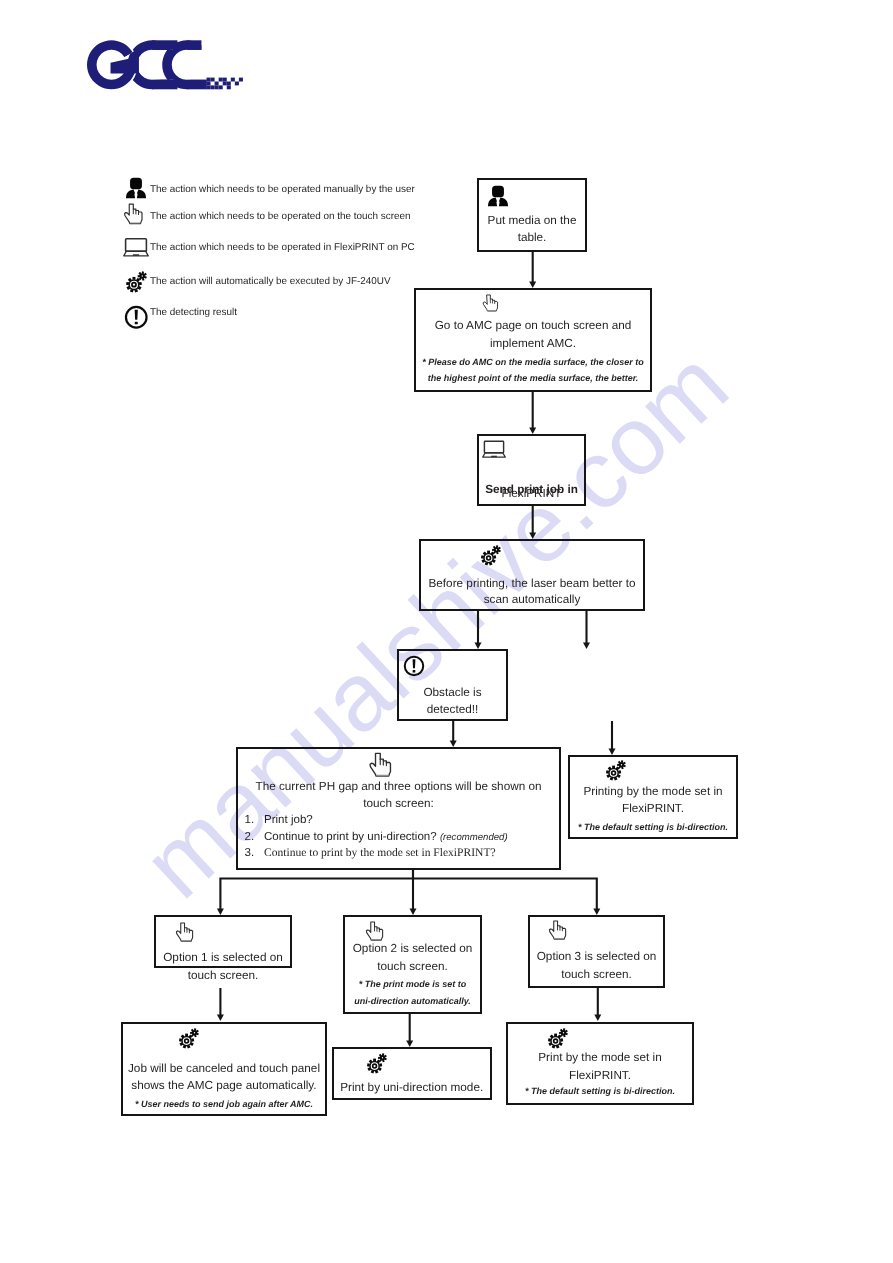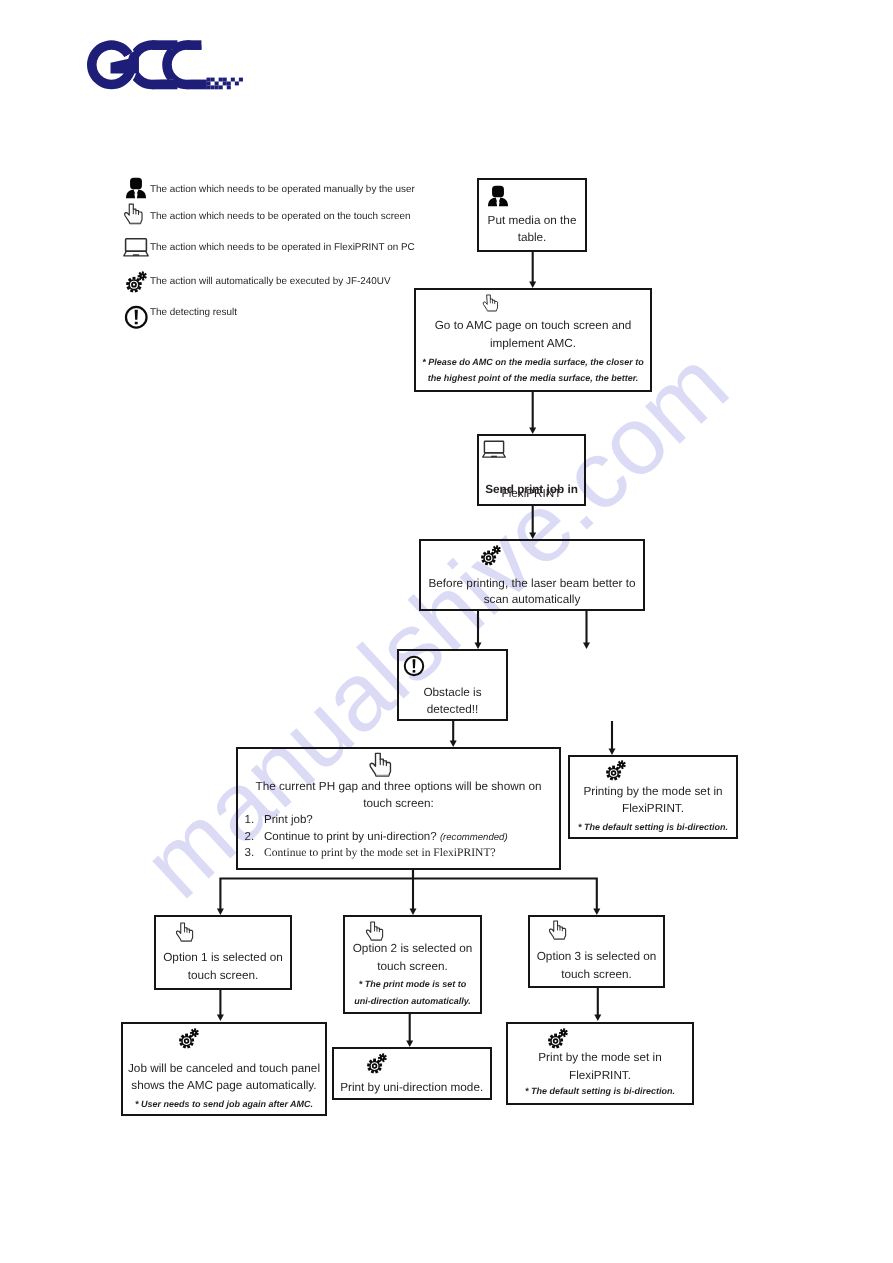--- a/index.html
+++ b/index.html
@@ -367,21 +367,21 @@
             <rect x="70.5" y="6" width="9" height="10" transform="rotate(215.714 75 26)"></rect>
             <rect x="70.5" y="6" width="9" height="10" transform="rotate(267.143 75 26)"></rect>
             <rect x="70.5" y="6" width="9" height="10" transform="rotate(318.571 75 26)"></rect>
           </g>
           <circle cx="75" cy="26" r="3" fill="#fff"></circle>
         </svg></span>
       <div class="nline" style="top: 28px;">Printing by the mode set in</div>
       <div class="nline" style="top: 45.2px;">FlexiPRINT.</div>
       <div class="nnote" style="top: 65px;">* The default setting is bi-direction.</div>
     </div>
-    <div class="box" style="left: 154px; top: 915px; width: 138px; height: 75px;">
+    <div class="box" style="left: 154px; top: 915px; width: 138px; height: 53px;">
       <span class="nodeicon" style="left: 18px; top: 5px;"><svg viewBox="0 0 100 100" width="27" height="27">
           <g fill="#fcfcfc" stroke="#2e2e2e" stroke-width="4.0" stroke-linejoin="round" stroke-linecap="round">
             <path d="M25 4 L39 4 L39 21 L48 21 L48 26 L57 26 L57 31 L66 31 L69 34 L69 58 L66 64 L64 71 L27 71 L24 64 L10 43 L9 36 L13 33 L18 34 L25 42 Z"></path>
           </g>
           <g stroke="#2e2e2e" stroke-width="3.4" stroke-linecap="round" fill="none">
             <path d="M39 21 L39 37"></path>
             <path d="M48 26 L48 38"></path>
             <path d="M57 31 L57 40"></path>
           </g>
           <path d="M27 71 L64 71 L63 67 L28 67 Z" fill="#8e8e8e" stroke="none"></path>

